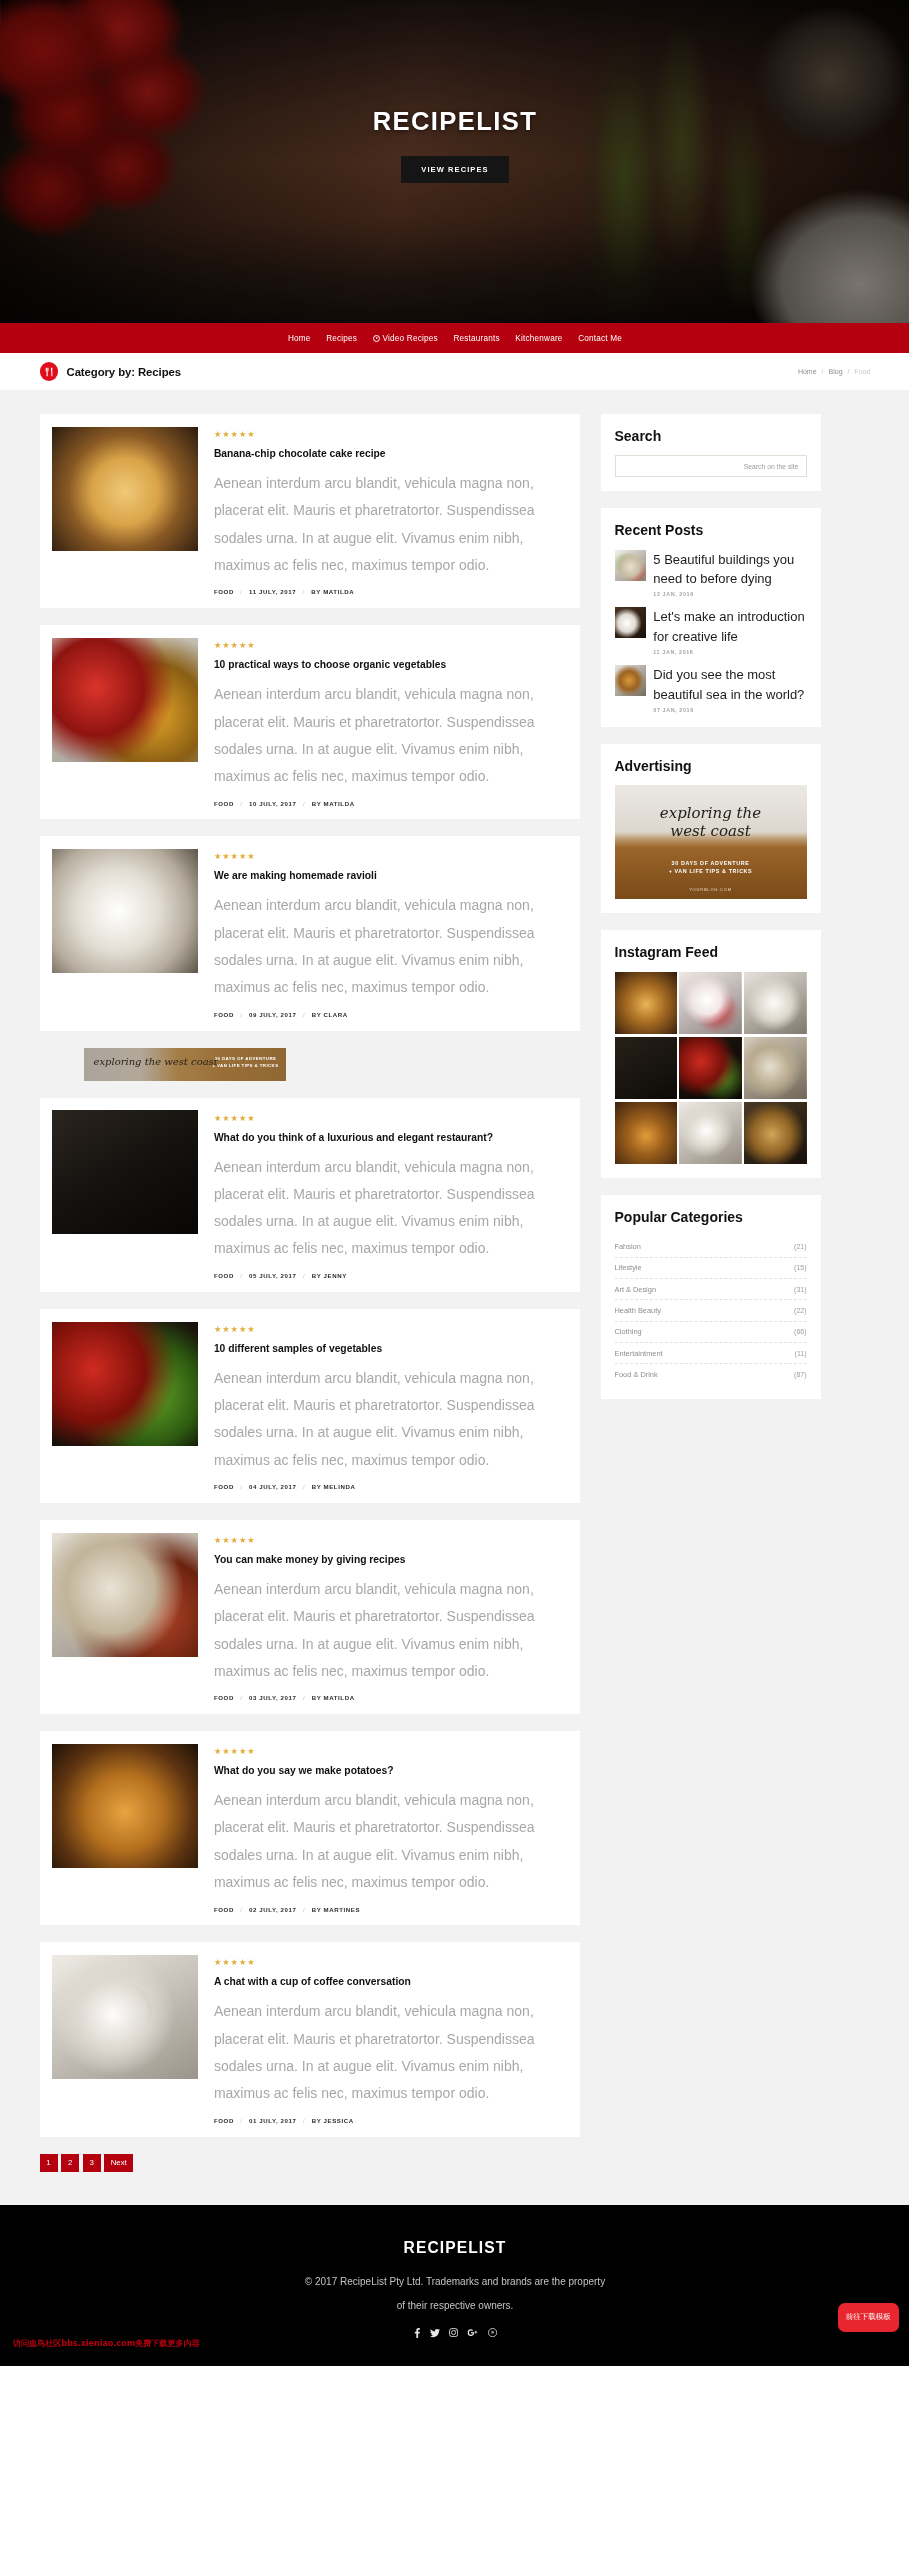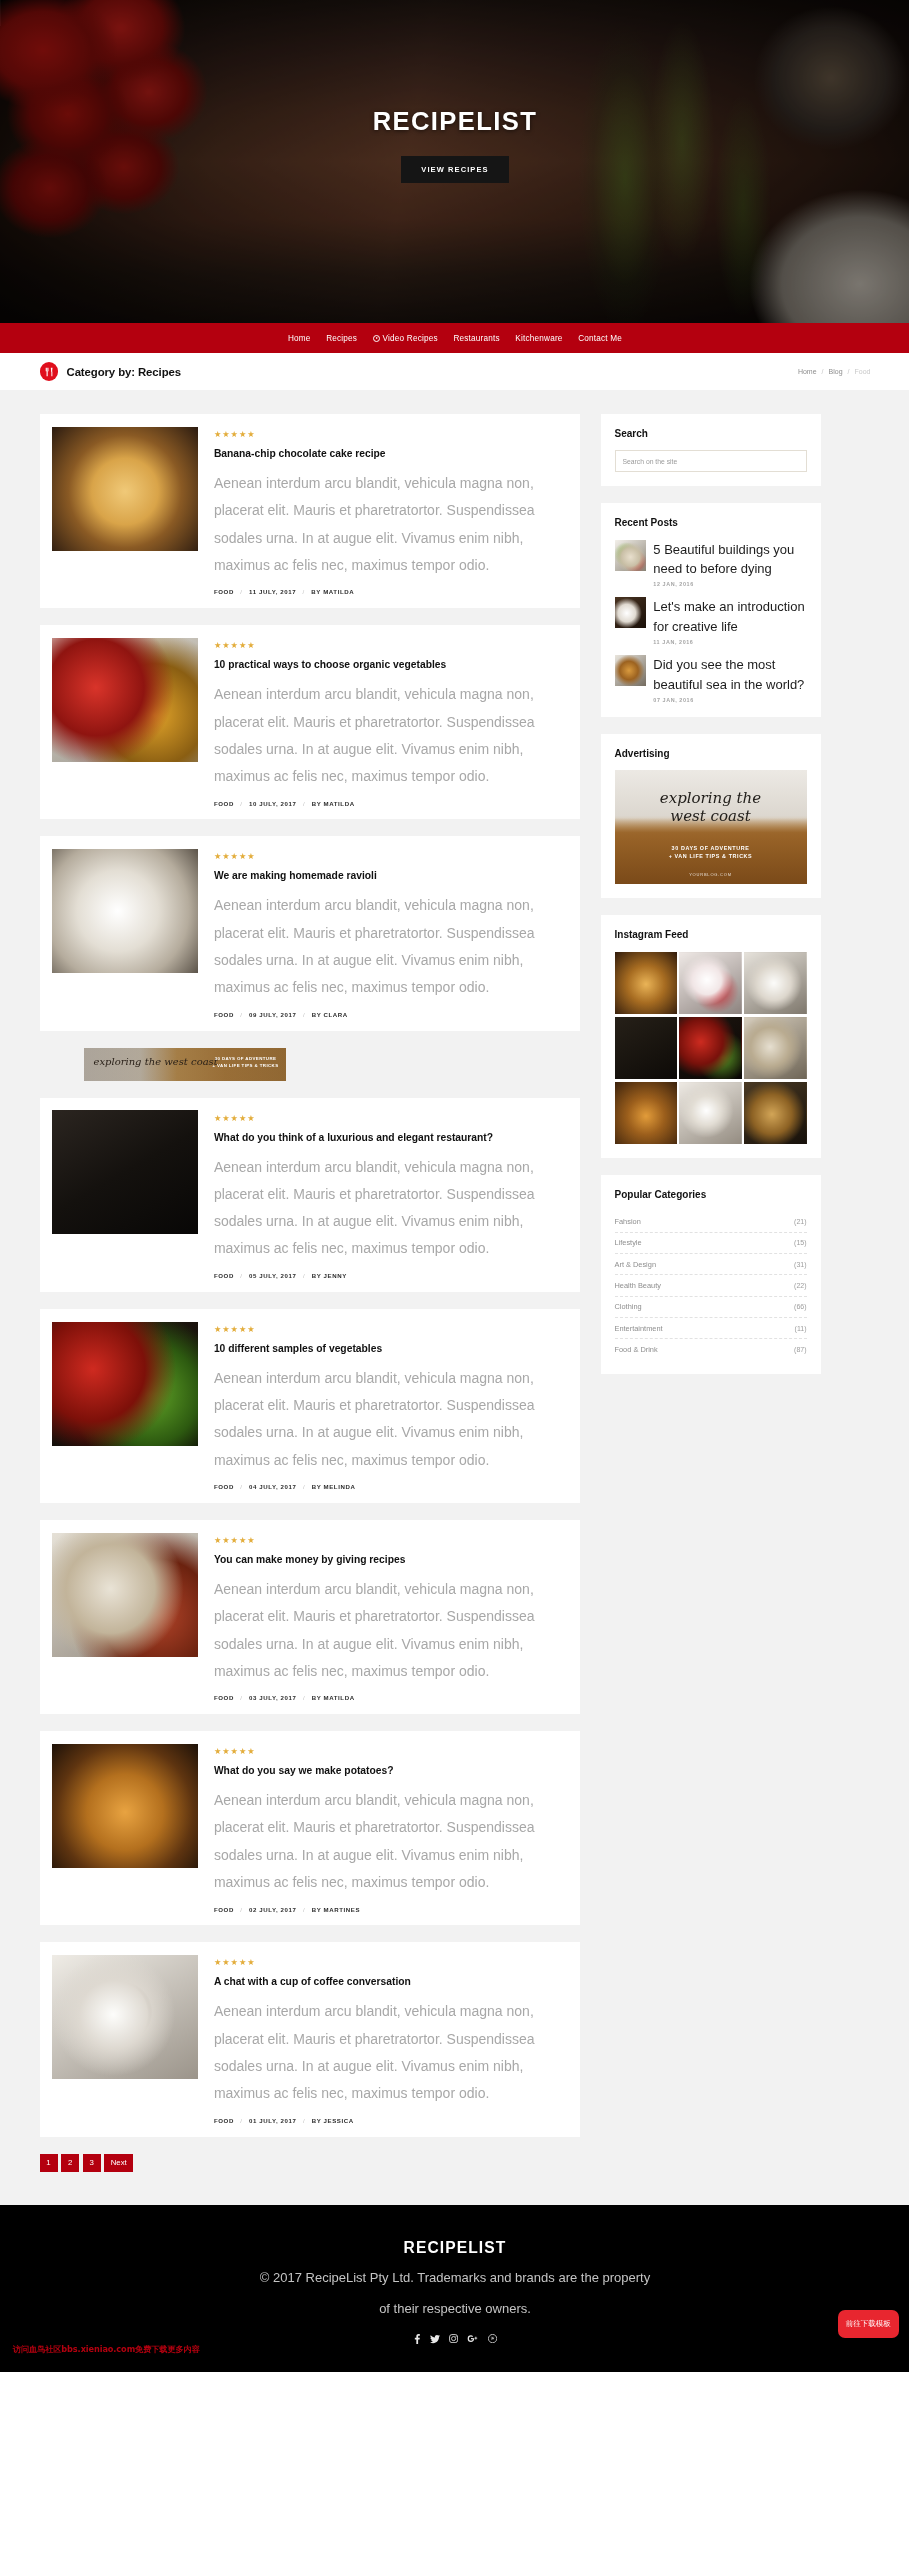--- a/index.html
+++ b/index.html
@@ -257,34 +257,35 @@
     height: 18px;
     display: flex; align-items: center; justify-content: center;
     padding: 0 6.4px;
     cursor: pointer;
     border: none;
   }
 
   
   .widget { background: #fff; padding: 14px; margin-bottom: 17px; }
   .widget-title {
-    font-size: 10px;
+    font-size: 14px;
     font-weight: 700;
     color: #111;
     margin-bottom: 11.4px;
   }
   .search-input {
     width: 100%;
     border: 0.7px solid #e3ded4;
     background: #fff;
     padding: 6.4px 7px;
     font-size: 6.8px;
     color: #8b8b8b;
     font-family: "Liberation Sans", sans-serif;
     outline: none;
+    text-align: right;
   }
   .search-input::placeholder { color: #9b9b9b; }
 
   .recent-item { display: flex; gap: 7.8px; margin-bottom: 10px; cursor: pointer; }
   .recent-item:last-child { margin-bottom: 0; }
   .recent-thumb {
     width: 31px; height: 31px; flex: none;
     background-size: cover; background-position: center;
   }
   .recent-text { flex: 1; }
@@ -362,22 +363,22 @@
     text-align: center;
     position: relative;
   }
   .footer-logo {
     color: #fff;
     font-size: 15.6px;
     font-weight: 700;
     letter-spacing: 1.1px;
   }
   .footer-copy {
-    margin-top: 5px;
-    font-size: 13px;
+    margin-top: 13px;
+    font-size: 10px;
     color: #c4c4c4;
     line-height: 2.4;
   }
   .social-row { margin-top: 10px; display: flex; justify-content: center; gap: 9.2px; align-items: center; }
   .social-icon { color: #e8e8e8; cursor: pointer; display: inline-flex; }
   .watermark {
     position: absolute;
     left: 12.8px; bottom: 17px;
     color: #b4000f;
     font-size: 8.2px;

